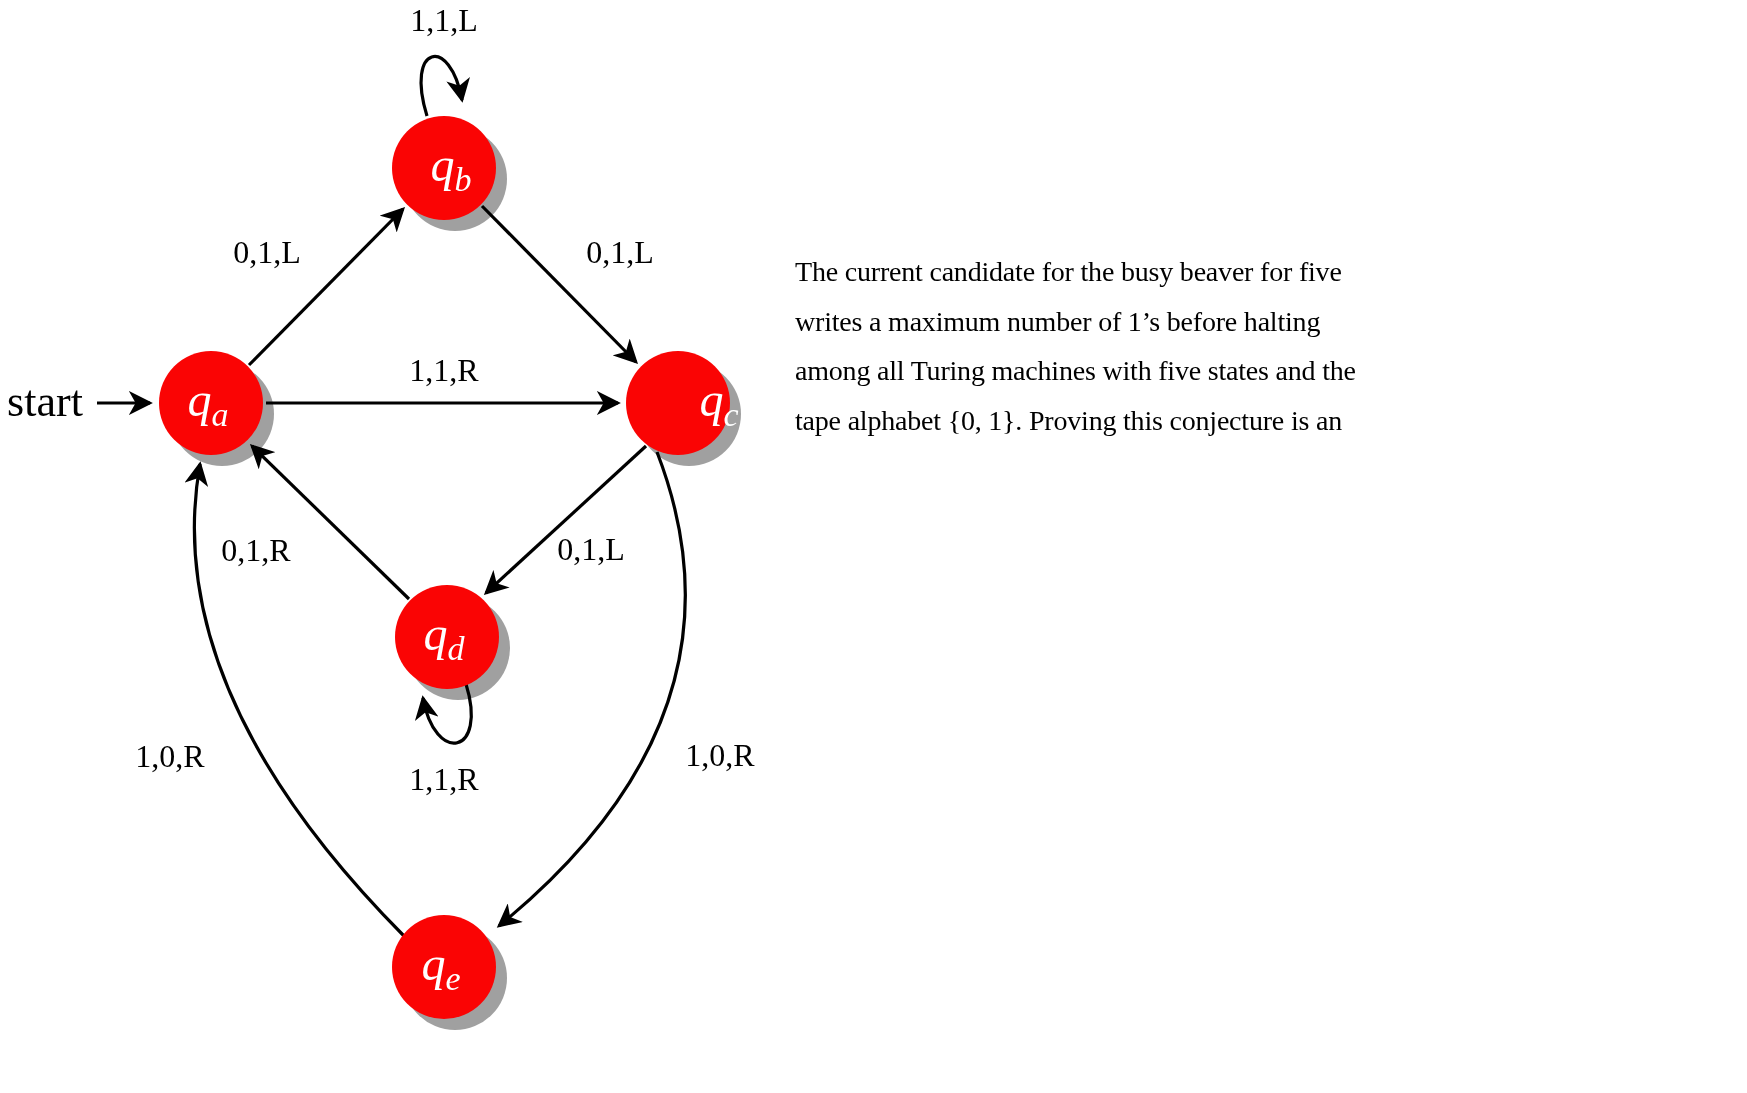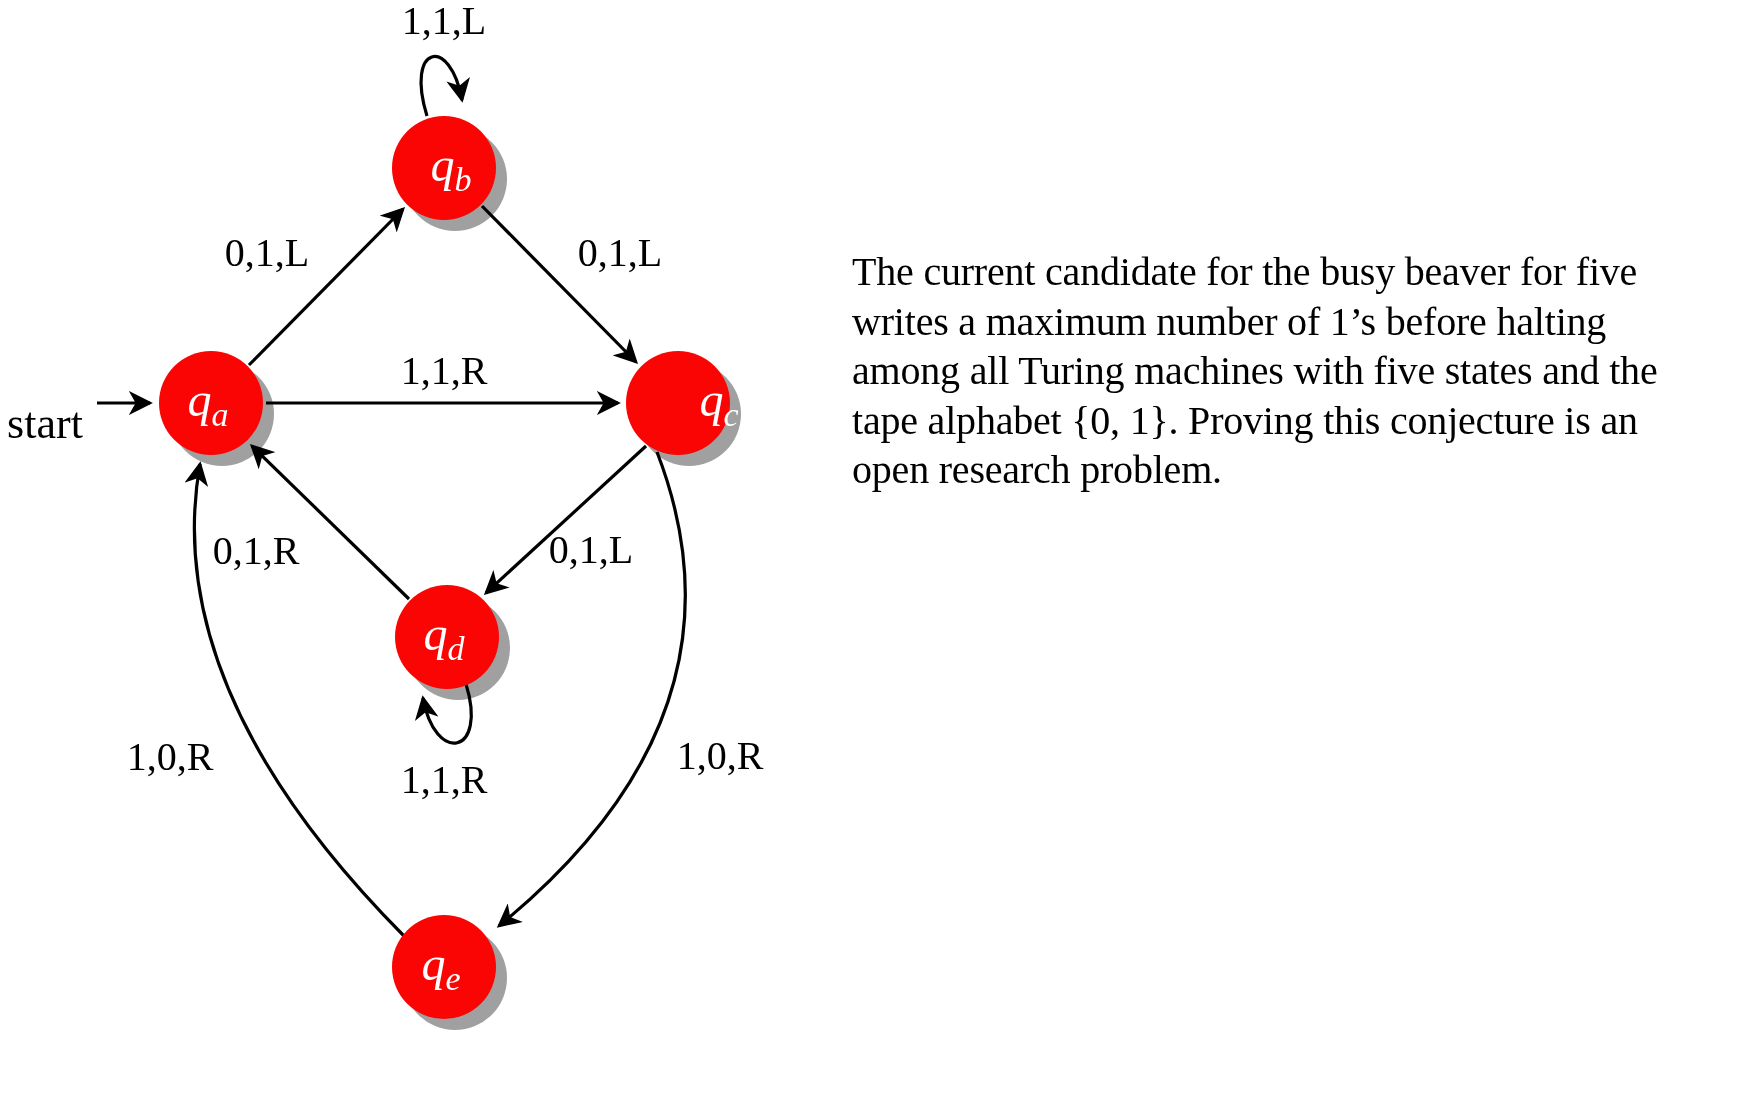--- a/index.html
+++ b/index.html
@@ -19,21 +19,21 @@
     overflow: hidden;
   }
   .stage { position: relative; width: 1747px; height: 1093px; }
   .stage > svg { position: absolute; left: 0; top: 0; }
 
   .overlay { position: absolute; left: 0; top: 0; width: 100%; height: 100%; pointer-events: none; }
 
   .lbl {
     position: absolute;
     transform: translate(-50%, -50%);
-    font-size: 40px;
+    font-size: 32px;
     line-height: 1.1;
     white-space: nowrap;
     color: var(--text);
   }
   .start-lbl { font-size: 44px; }
 
   .state-lbl {
     position: absolute;
     transform: translate(-50%, -50%);
     color: var(--state-text);
@@ -42,23 +42,23 @@
     line-height: 1;
     white-space: nowrap;
   }
   .state-lbl .sub {
     font-size: 34px;
     vertical-align: -10px;
   }
 
   .paragraph {
     position: absolute;
-    left: 852px;
+    left: 795px;
     top: 247px;
-    font-size: 40px;
+    font-size: 28px;
     line-height: 49.5px;
     letter-spacing: -0.2px;
     color: var(--text);
   }
   .paragraph .pline { white-space: nowrap; }
 </style>
 </head>
 <body>
 
 <div class="stage">
@@ -95,21 +95,21 @@
       <circle cx="211" cy="403" r="52"></circle>
       <circle cx="444" cy="168" r="52"></circle>
       <circle cx="678" cy="403" r="52"></circle>
       <circle cx="447" cy="637" r="52"></circle>
       <circle cx="444" cy="967" r="52"></circle>
     </g>
   </svg>
 
   <div class="overlay">
 
-    <div class="lbl start-lbl" style="left:45px; top:424px;text-align:right;">start</div>
+    <div class="lbl start-lbl" style="left:45px; top:402px;text-align:right;">start</div>
 
     <div class="state-lbl" style="left:208px; top:404px;"><span>q</span><span class="sub">a</span></div>
     <div class="state-lbl" style="left:441px; top:169px;margin-left:10px;"><span>q</span><span class="sub">b</span></div>
     <div class="state-lbl" style="left:675px; top:404px;margin-left:44px;"><span>q</span><span class="sub">c</span></div>
     <div class="state-lbl" style="left:444px; top:638px;font-style:italic;"><span>q</span><span class="sub">d</span></div>
     <div class="state-lbl" style="left:441px; top:968px;"><span>q</span><span class="sub">e</span></div>
 
     <div class="lbl" style="left:444px; top:21px;">1,1,L</div>
     <div class="lbl" style="left:267px; top:253px;">0,1,L</div>
     <div class="lbl" style="left:620px; top:253px;">0,1,L</div>
@@ -118,17 +118,16 @@
     <div class="lbl" style="left:591px; top:550px;">0,1,L</div>
     <div class="lbl" style="left:444px; top:780px;">1,1,R</div>
     <div class="lbl" style="left:170px; top:757px;">1,0,R</div>
     <div class="lbl" style="left:720px; top:756px;">1,0,R</div>
 
     <div class="paragraph">
       <div class="pline">The current candidate for the busy beaver for five</div>
       <div class="pline">writes a maximum number of 1’s before halting</div>
       <div class="pline">among all Turing machines with five states and the</div>
       <div class="pline">tape alphabet {0, 1}.  Proving this conjecture is an</div>
-      <div class="pline">open research problem.</div>
     </div>
 
   </div>
 </div>
 
 </body></html>

